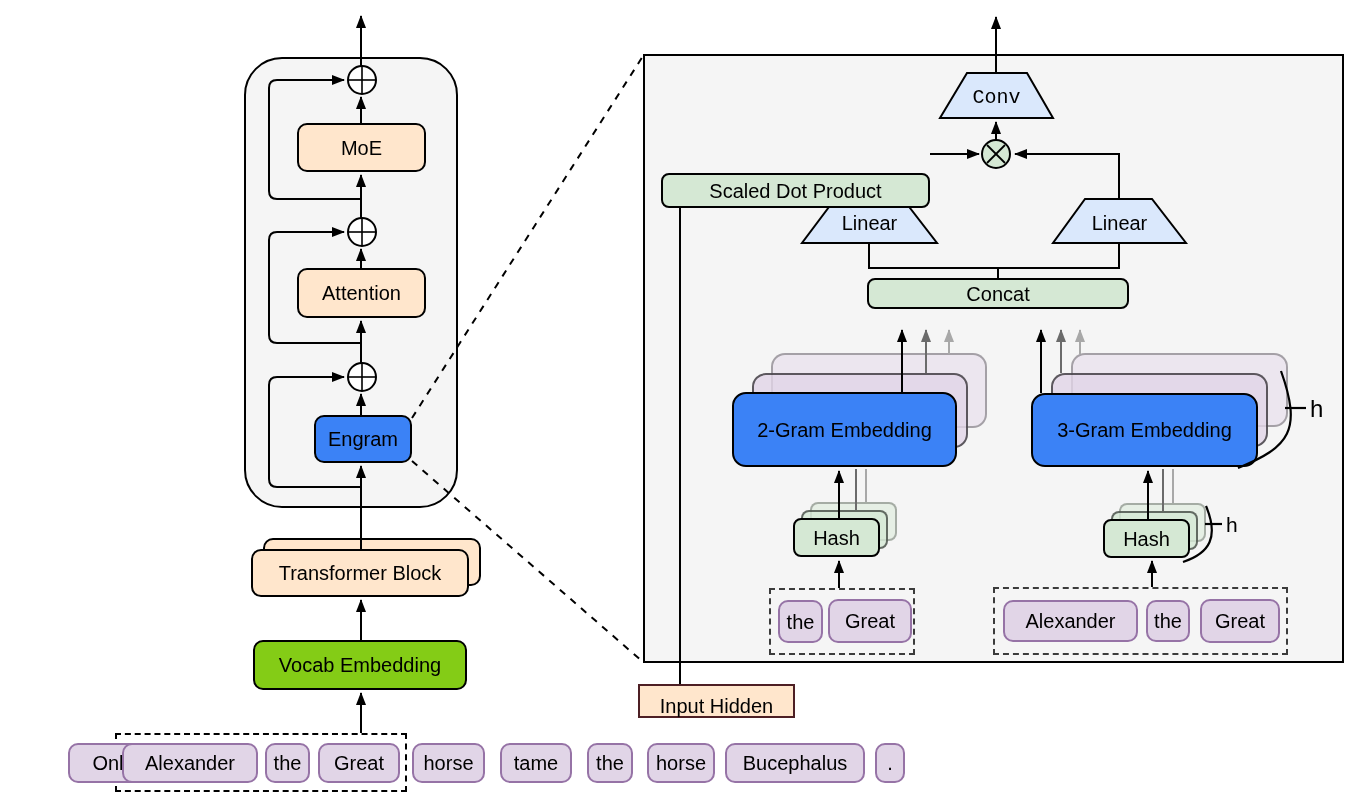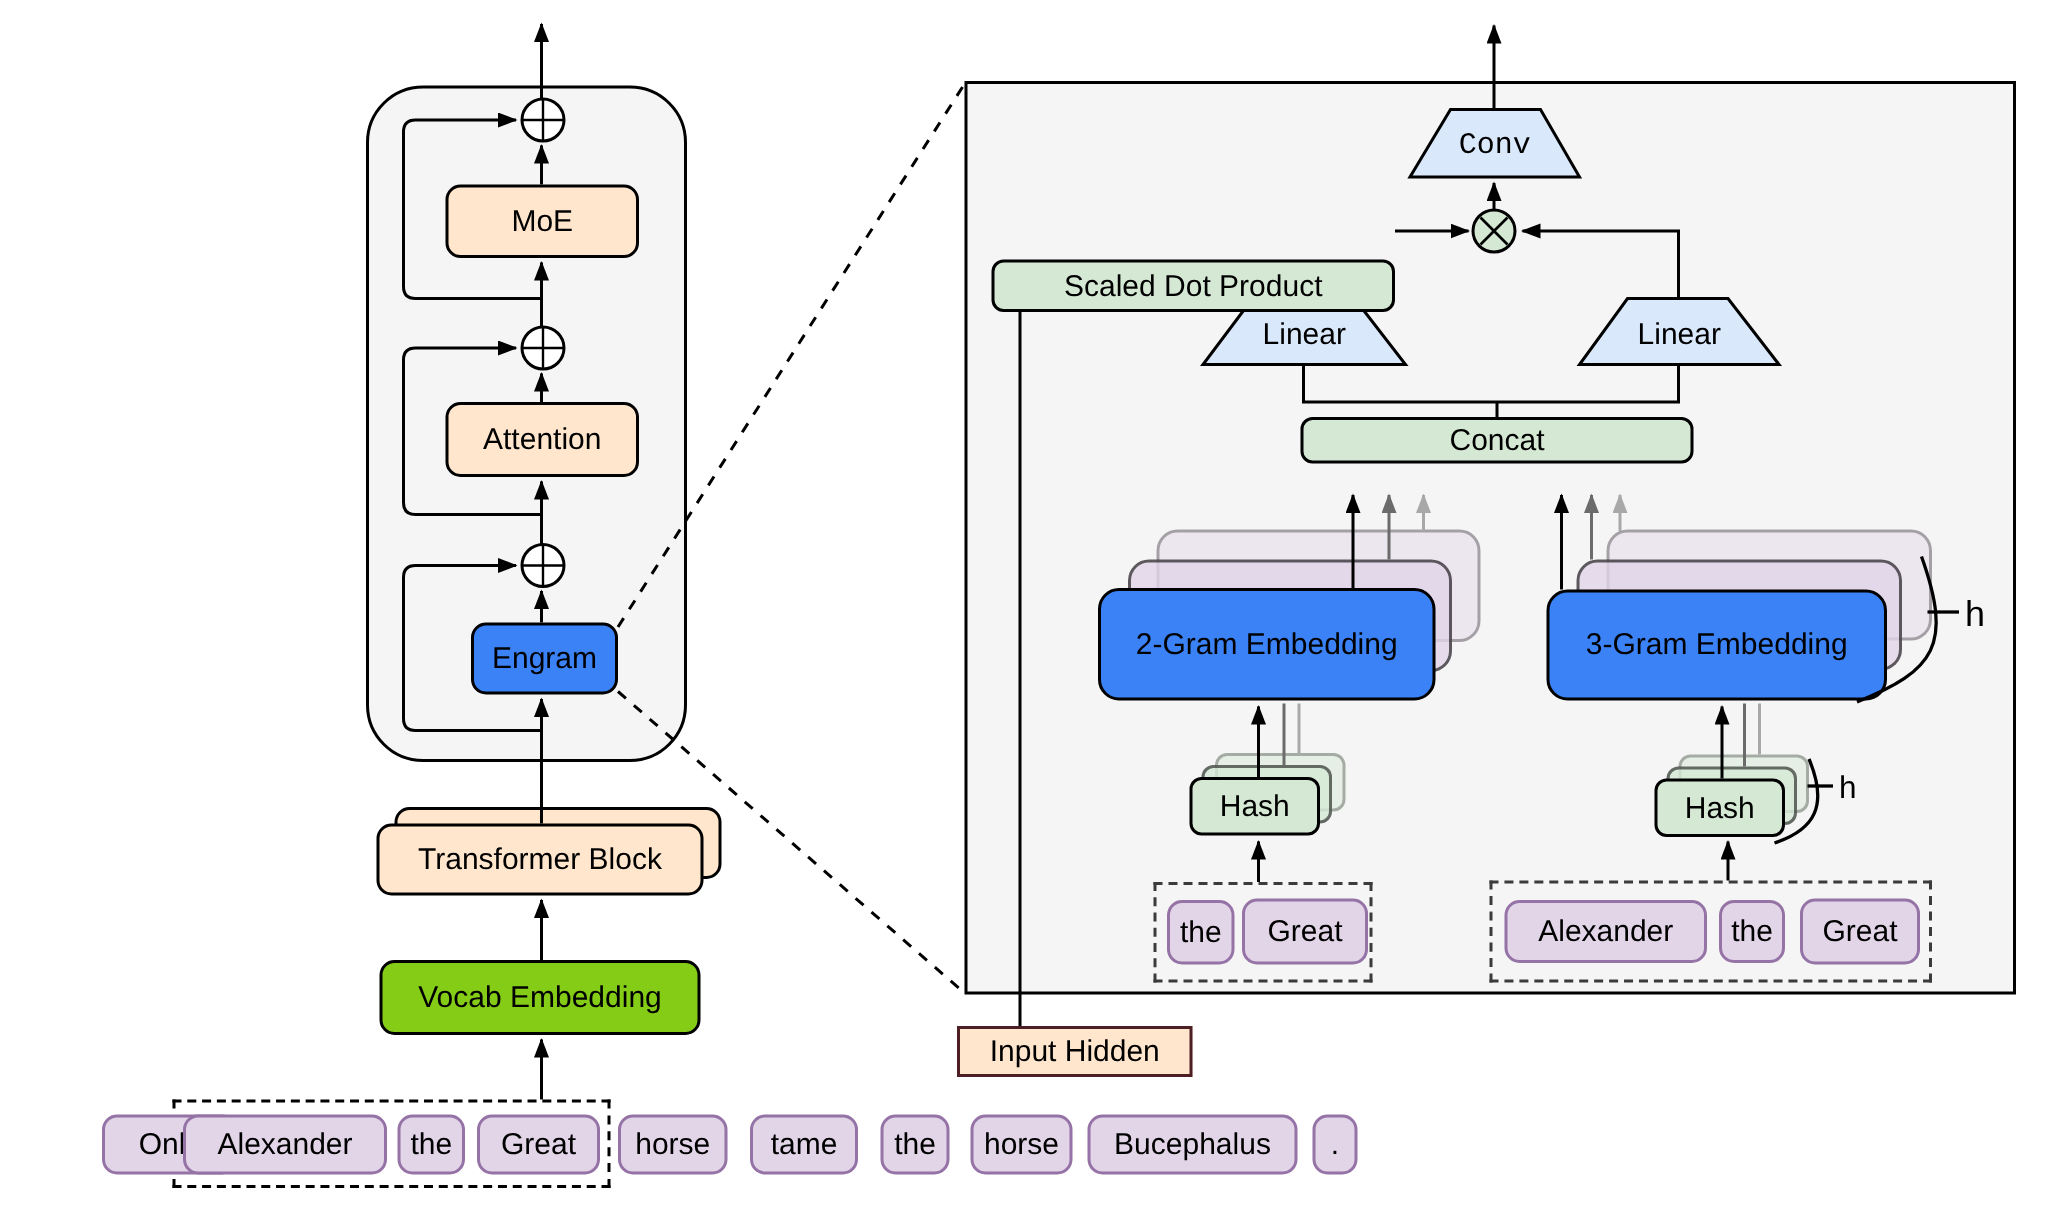--- a/index.html
+++ b/index.html
@@ -220,21 +220,21 @@
   <div class="box token" style="left:1003px;top:600px;width:135px;height:42px;">
       <span>Alexander</span>
     </div>
   <div class="box token" style="left:1146px;top:600px;width:44px;height:42px;">
       <span>the</span>
     </div>
   <div class="box token" style="left:1200px;top:599px;width:80px;height:44px;">
       <span>Great</span>
     </div>
 
-  <div class="box peach" style="left:638px;top:684px;width:157px;height:34px;border-radius:0;border-color:#4D1F24;z-index:6;">
+  <div class="box peach" style="left:638px;top:684px;width:157px;height:34px;border-radius:0;border-color:#4D1F24;z-index:6;align-items:flex-end;">
     <span>Input Hidden</span>
     </div>
 
   <svg class="overlay" width="1370" height="804" viewBox="0 0 1370 804">
     <g stroke="#000" stroke-width="2.2" fill="none">
       <path d="M 1238 468 C 1290 447 1302 430 1281 371"></path>
       <path d="M 1285 408 H 1306"></path>
       <path d="M 1183 562 C 1210 553 1219 537 1206 506"></path>
       <path d="M 1205 524 H 1222"></path>
     </g>

